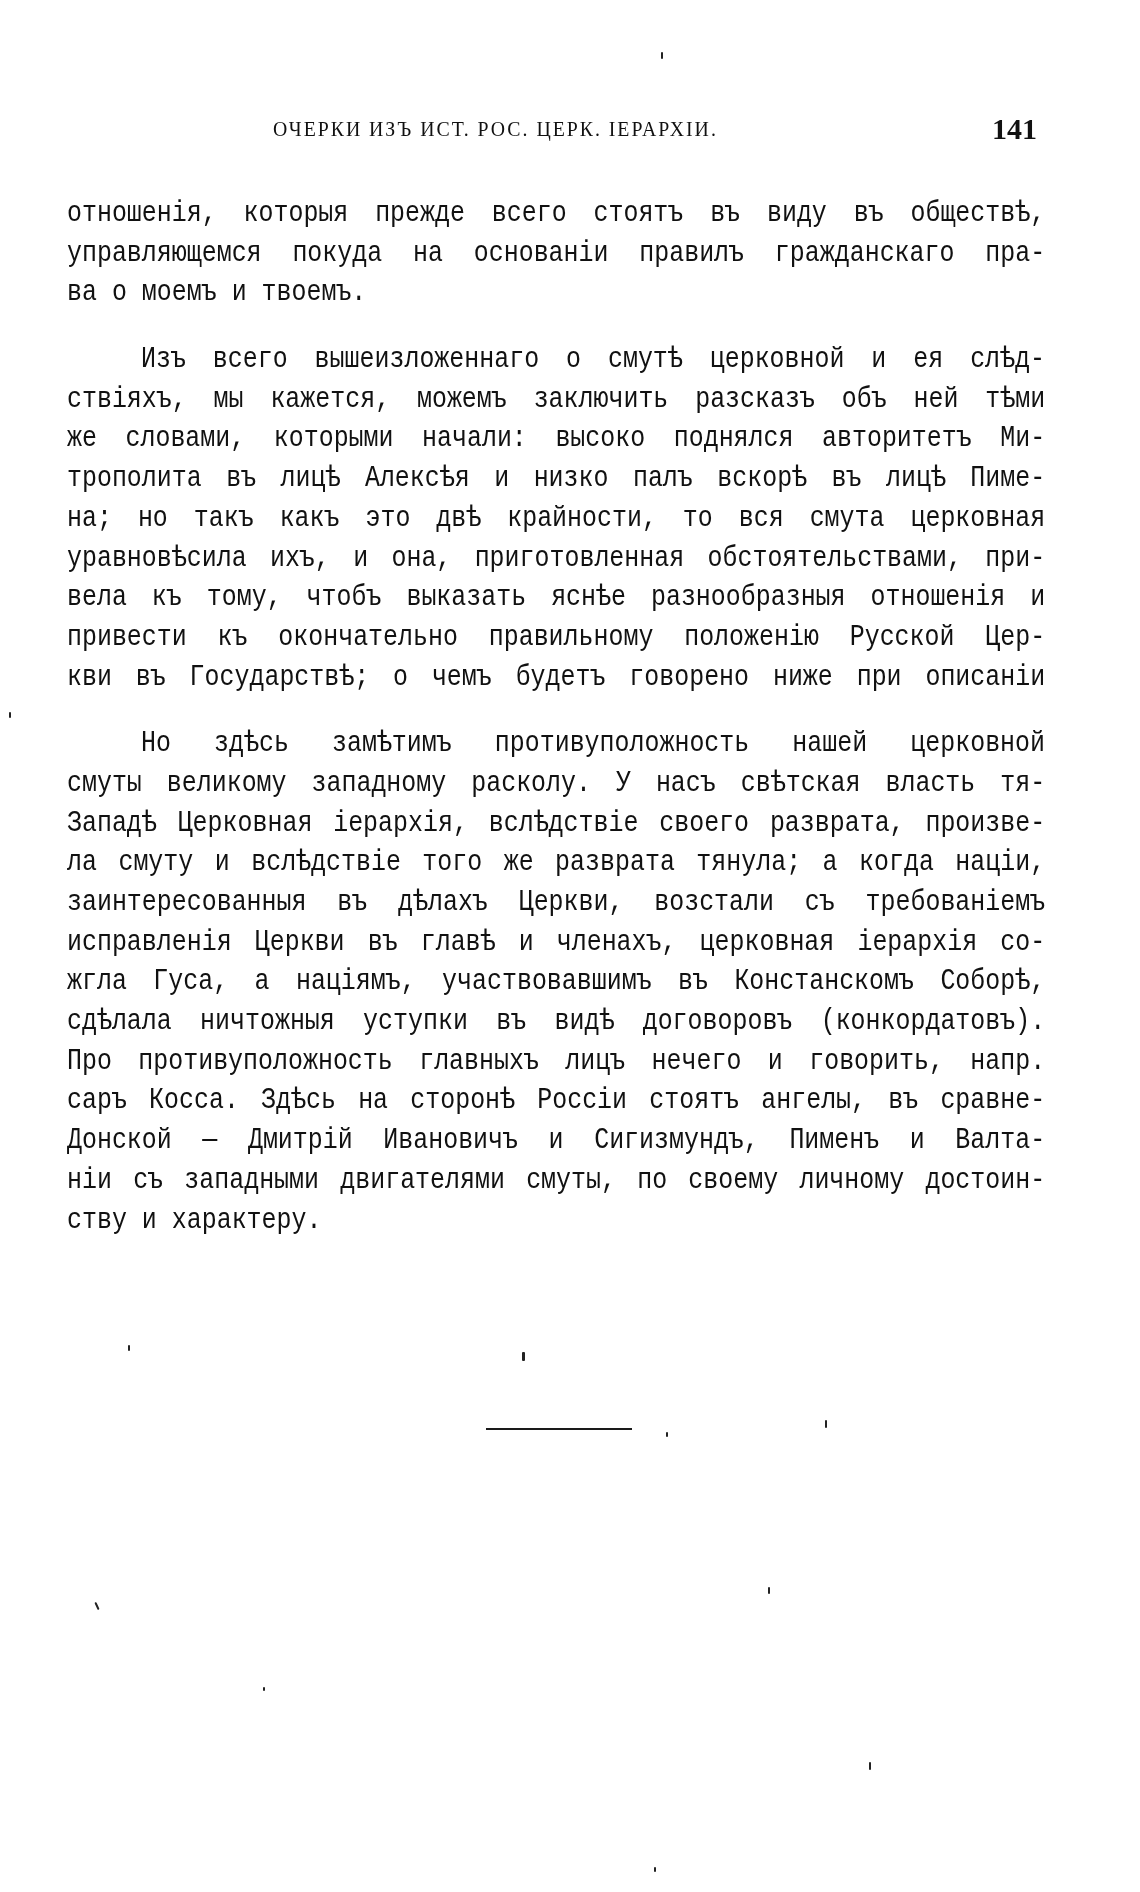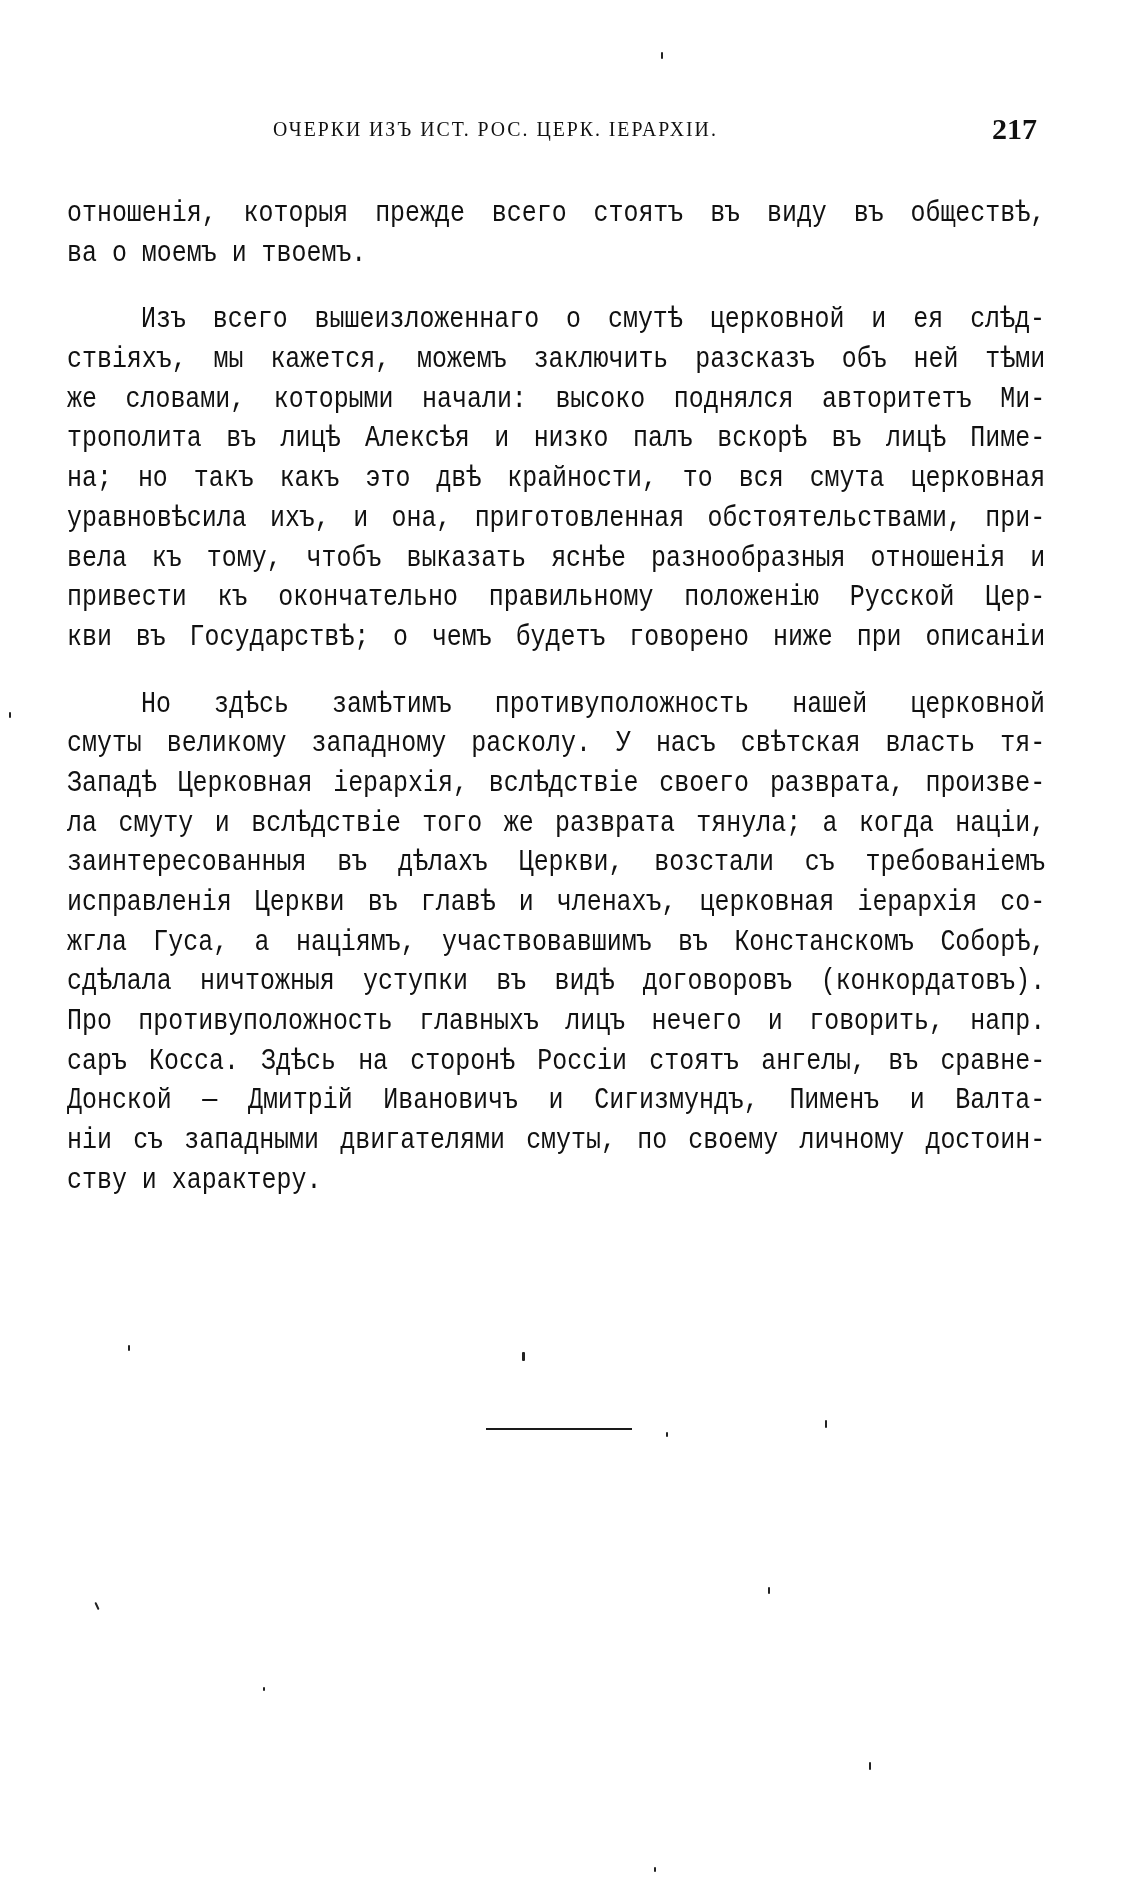--- a/index.html
+++ b/index.html
@@ -100,26 +100,27 @@
     background: #222;
     border-radius: 1px;
   }
 </style>
 </head>
 <body>
 
 <div class="page">
 
   <div class="running-head">ОЧЕРКИ ИЗЪ ИСТ. РОС. ЦЕРК. ІЕРАРХІИ.</div>
-  <div class="page-number">217</div>
+  <div class="page-number">141</div>
 
   <div class="body-text">
 
     <div class="para">
       <span class="line"><span class="line-inner">отношенія, которыя прежде всего стоятъ въ виду въ обществѣ,</span></span>
+      <span class="line"><span class="line-inner">управляющемся покуда на основаніи правилъ гражданскаго пра-</span></span>
       <span class="line last"><span class="line-inner">ва о моемъ и твоемъ.</span></span>
     </div>
 
     <div class="para">
       <span class="line first"><span class="line-inner">Изъ всего вышеизложеннаго о смутѣ церковной и ея слѣд-</span></span>
       <span class="line"><span class="line-inner">ствіяхъ, мы кажется, можемъ заключить разсказъ объ ней тѣми</span></span>
       <span class="line"><span class="line-inner">же словами, которыми начали: высоко поднялся авторитетъ Ми-</span></span>
       <span class="line"><span class="line-inner">трополита въ лицѣ Алексѣя и низко палъ вскорѣ въ лицѣ Пиме-</span></span>
       <span class="line"><span class="line-inner">на; но такъ какъ это двѣ крайности, то вся смута церковная</span></span>
       <span class="line"><span class="line-inner">уравновѣсила ихъ, и она, приготовленная обстоятельствами, при-</span></span>

